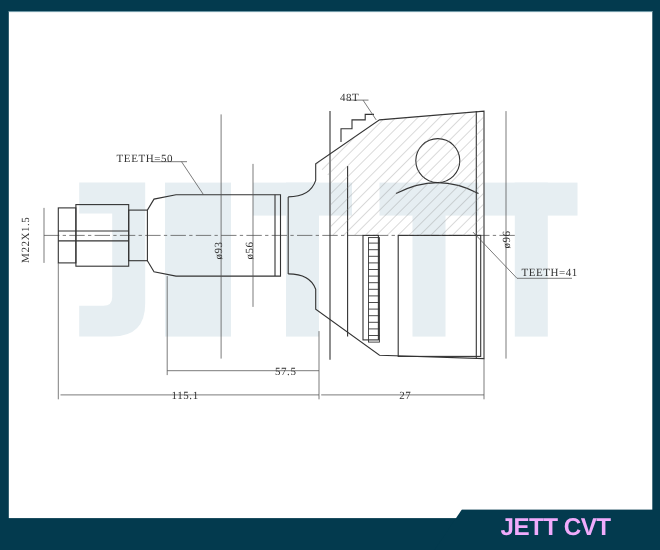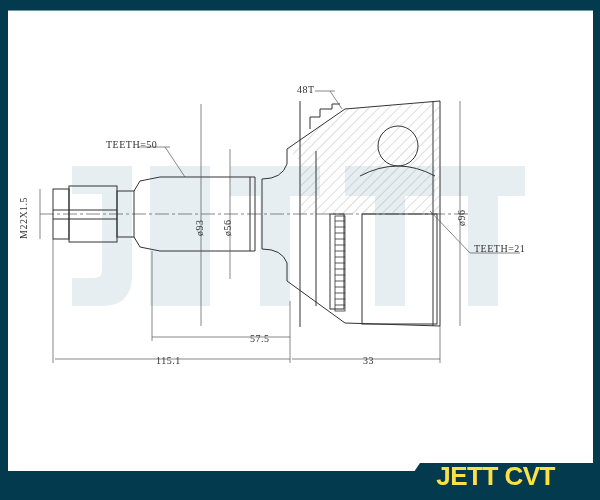--- a/index.html
+++ b/index.html
@@ -1,20 +1,20 @@
 <!DOCTYPE html>
 <html><head>
 <meta charset="utf-8">
 <style>
   html,body{margin:0;padding:0;}
   body{width:600px;height:500px;position:relative;overflow:hidden;background:#033a4e;font-family:"Liberation Serif",serif;}
   .canvas{position:absolute;left:8px;top:10px;width:585px;height:460px;background:#ffffff;border-top:1px solid #6f98a6;}
   .canvas svg{position:absolute;left:-8px;top:-10px;}
   .brand-tab{position:absolute;right:0;bottom:0;width:205px;height:37px;background:#033a4e;clip-path:polygon(25px 0,100% 0,100% 100%,0 100%);}
-  .brand-label{position:absolute;right:45px;bottom:8px;color:#fde047;font-family:"Liberation Sans",sans-serif;font-weight:bold;font-size:26px;letter-spacing:-0.5px;}
+  .brand-label{position:absolute;right:45px;bottom:8px;color:#f0abfc;font-family:"Liberation Sans",sans-serif;font-weight:bold;font-size:22px;letter-spacing:-0.5px;}
   .lbl{position:absolute;font-family:"Liberation Serif",serif;font-size:10px;color:#333;letter-spacing:0.5px;white-space:nowrap;}
   .vert{transform:rotate(-90deg);transform-origin:left top;}
 </style>
 </head>
 <body>
 
 <div class="canvas">
 <svg width="600" height="500" viewBox="0 0 600 500">
   <defs>
     <pattern id="hatch" width="7" height="7" patternUnits="userSpaceOnUse" patternTransform="rotate(45)">
@@ -96,24 +96,24 @@
         <line x1="165" y1="146" x2="185" y2="176"></line>
     <line x1="315" y1="90" x2="335" y2="90"></line>
         <line x1="330" y1="90" x2="342" y2="108"></line>
     <line x1="470" y1="252" x2="520" y2="252"></line>
         <line x1="470" y1="252" x2="430" y2="210"></line>
   </g>
 </svg>
 
   <span class="lbl vert" style="left:10px;top:228px;">M22X1.5</span>
   <span class="lbl" style="left:98px;top:128px;">TEETH=50</span>
-  <span class="lbl" style="left:289px;top:73px;text-align:center;">48T</span>
-  <span class="lbl" style="left:466px;top:232px;">TEETH=21</span>
+  <span class="lbl" style="left:301px;top:73px;text-align:center;">48T</span>
+  <span class="lbl" style="left:466px;top:232px;">TEETH=41</span>
   <span class="lbl vert" style="left:186px;top:225px;">ø93</span>
   <span class="lbl vert" style="left:214px;top:225px;">ø56</span>
   <span class="lbl vert" style="left:448px;top:215px;">ø96</span>
   <span class="lbl" style="left:202px;top:322px;padding-left:40px;">57.5</span>
   <span class="lbl" style="left:148px;top:344px;">115.1</span>
-  <span class="lbl" style="left:355px;top:344px;">33</span>
+  <span class="lbl" style="left:355px;top:344px;">27</span>
 </div>
 
 <div class="brand-tab"></div>
 <span class="brand-label">JETT CVT</span>
 
 </body></html>

